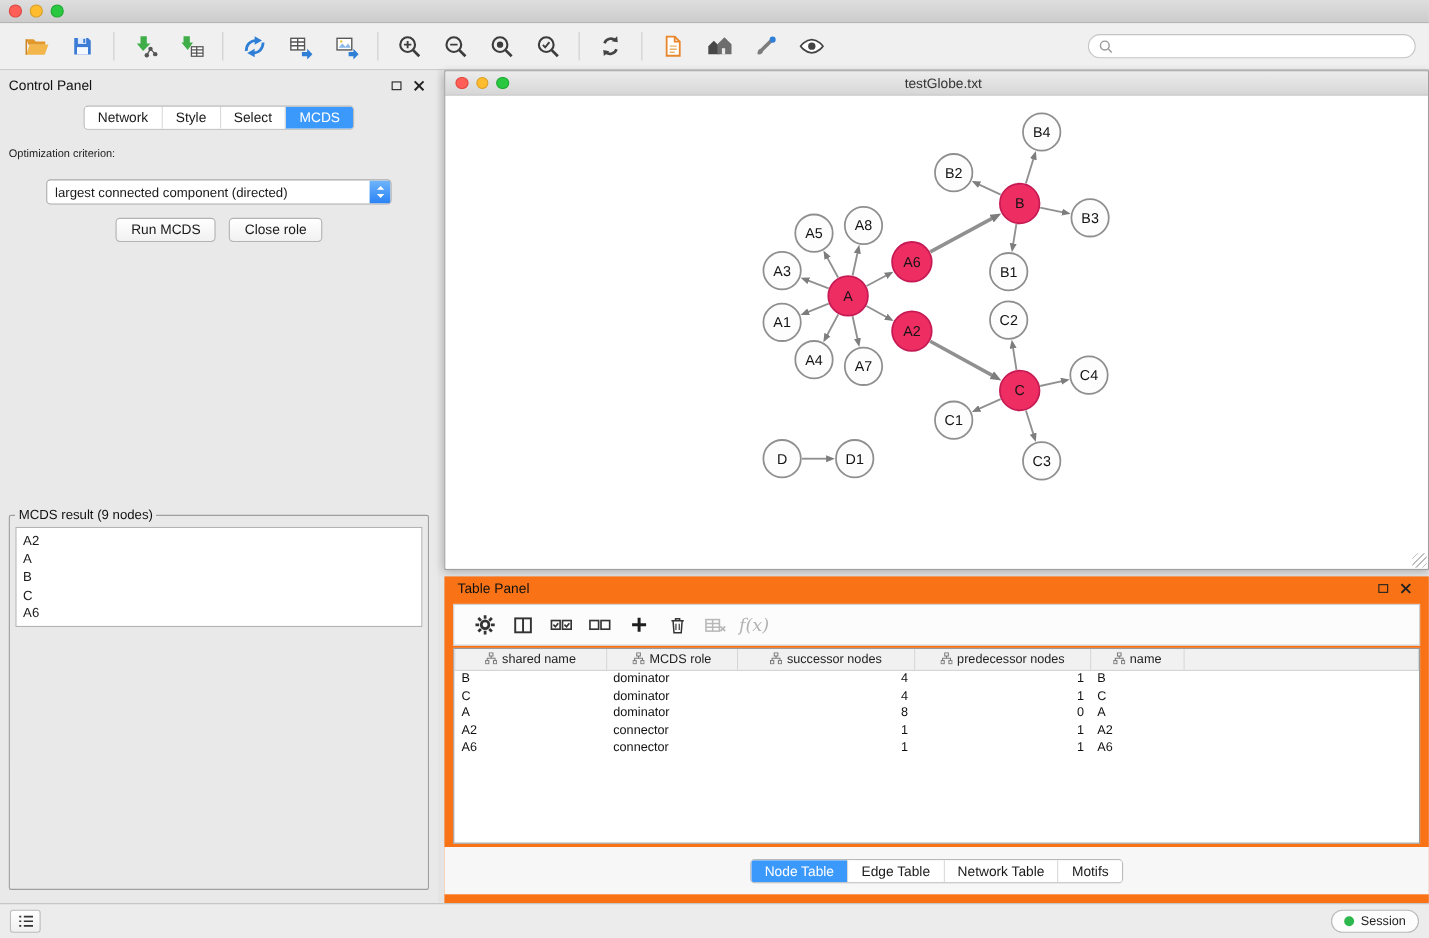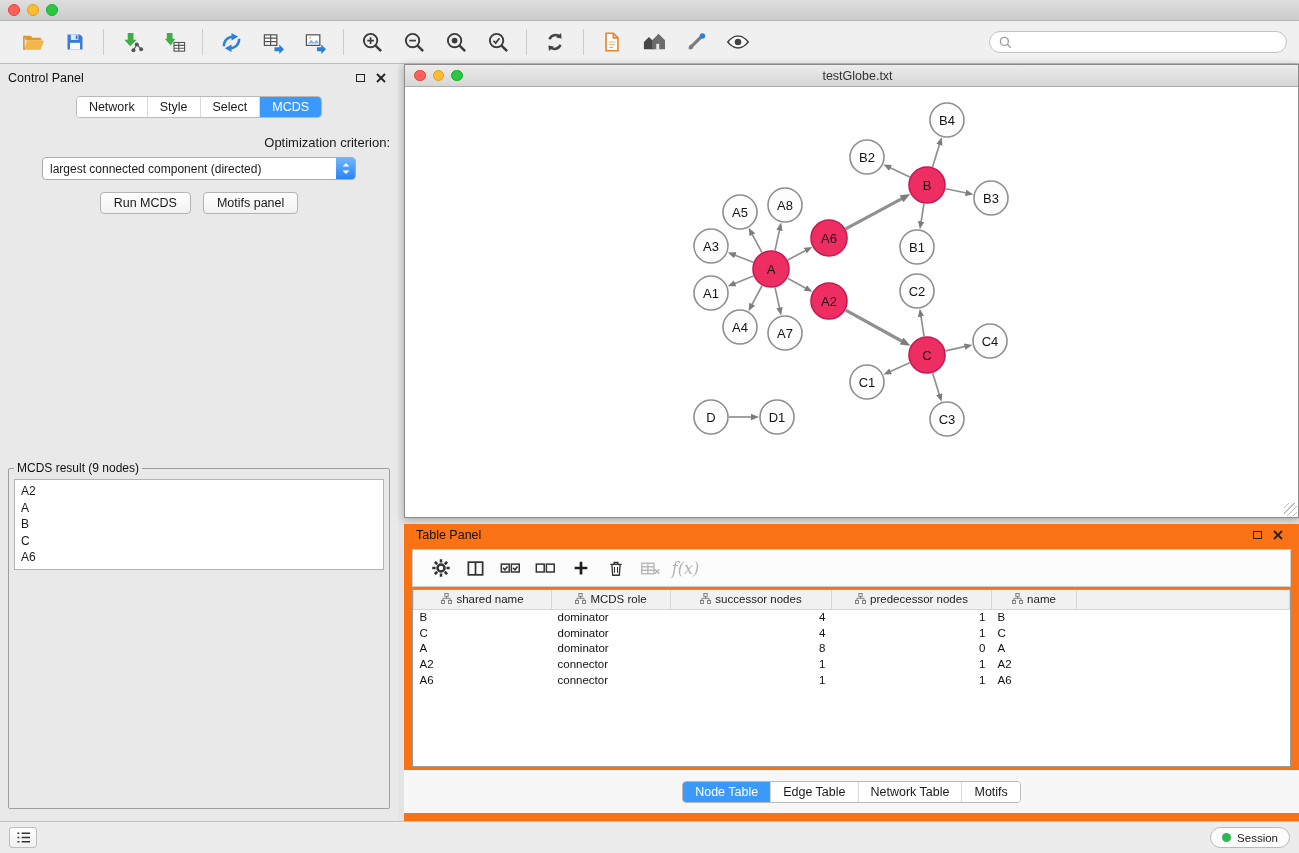--- a/index.html
+++ b/index.html
@@ -30,21 +30,21 @@
   .panel-header{height:22px;display:flex;align-items:center;font-size:12.5px;color:#111;flex:none}
   .hdr-btns{margin-left:auto;display:flex;align-items:center;gap:11px;padding-right:4px}
   .float-glyph{width:9px;height:8px;border:1.5px solid #222;display:inline-block}
 
   
   .cp-tabs{display:flex;justify-content:center;padding:7px 0 9px 0;flex:none}
   .seg{display:inline-flex;background:#fff;border:1px solid #b9b9b9;border-radius:4px;overflow:hidden}
   .seg-btn{font-size:12.5px;padding:3px 12px;background:#fff;border:none;border-left:1px solid #d9d9d9;color:#1a1a1a;font-family:"Liberation Sans",sans-serif;cursor:default;white-space:nowrap}
   .seg-btn:first-child{border-left:none}
   .seg-btn.active{background:#3b99fc;color:#fff}
-  .opt-label{text-align:right;font-size:13px;margin:8px 0 7px 0;flex:none}
+  .opt-label{text-align:left;font-size:10px;margin:8px 0 17px 0;flex:none}
   .combo{width:314px;height:23px;margin:0 auto;background:#fff;border:1px solid #ababab;border-radius:4px;display:flex;align-items:center;overflow:hidden;flex:none}
   .combo-text{flex:1;font-size:12px;padding:0 7px;white-space:nowrap;overflow:hidden}
   .combo-btn{width:19px;height:100%;background:linear-gradient(#6fb5fb,#2a82f5);display:flex;align-items:center;justify-content:center;flex:none}
   .cp-buttons{display:flex;justify-content:center;gap:12px;margin-top:12px;flex:none}
   .mac-btn{font-size:12.5px;font-family:"Liberation Sans",sans-serif;padding:3px 13px;background:linear-gradient(#ffffff,#f1f1f1);border:1px solid #b4b4b4;border-radius:4px;color:#1a1a1a;cursor:default}
   .cp-spacer{flex:1}
   .result-group{border:1px solid #9f9f9f;border-radius:2px;height:348px;margin:0 0 4px 0;padding:4px 5px 6px 5px;display:flex;flex-direction:column;flex:none;background:transparent}
   .result-group legend{font-size:12px;padding:0 3px;color:#111}
   .result-list{flex:1;background:#fff;border:1px solid #b3b3b3;overflow:auto;padding:3px 0}
   .result-item{font-size:12px;padding:1px 6px;line-height:14.5px}
@@ -251,21 +251,21 @@
         <span class="combo-text">largest connected component (directed)</span>
         <span class="combo-btn">
           <svg width="10" height="13" viewBox="0 0 10 13">
               <path d="M5 1 8.4 4.6H1.6z" fill="#fff"></path>
               <path d="M5 12 1.6 8.4h6.8z" fill="#fff"></path>
             </svg>
         </span>
       </div>
       <div class="cp-buttons">
         <button class="mac-btn">Run MCDS</button>
-        <button class="mac-btn">Motifs panel</button>
+        <button class="mac-btn">Close role</button>
       </div>
       <div class="cp-spacer"></div>
       <fieldset class="result-group">
         <legend>MCDS result (9 nodes)</legend>
         <div class="result-list" id="result-list">
             <div class="result-item">A2</div>
             <div class="result-item">A</div>
             <div class="result-item">B</div>
             <div class="result-item">C</div>
             <div class="result-item">A6</div>

